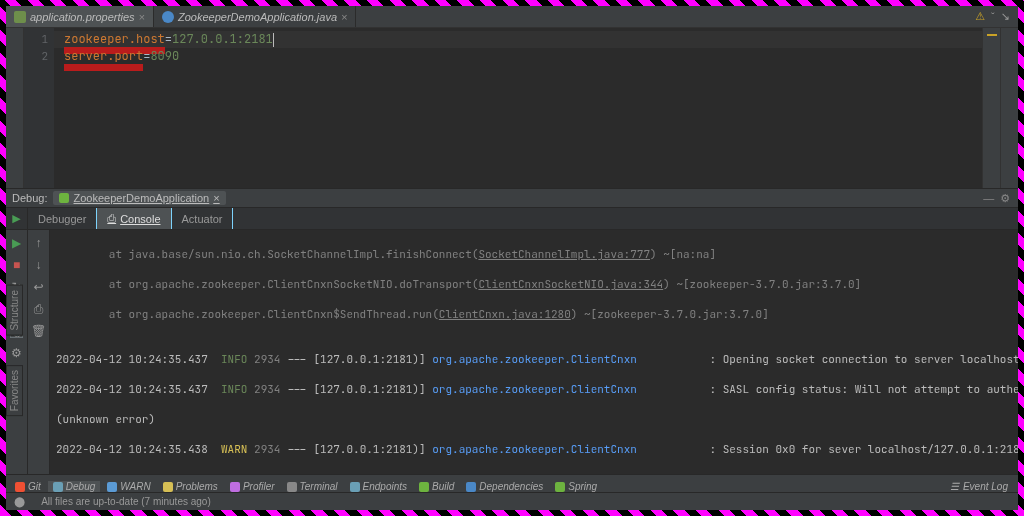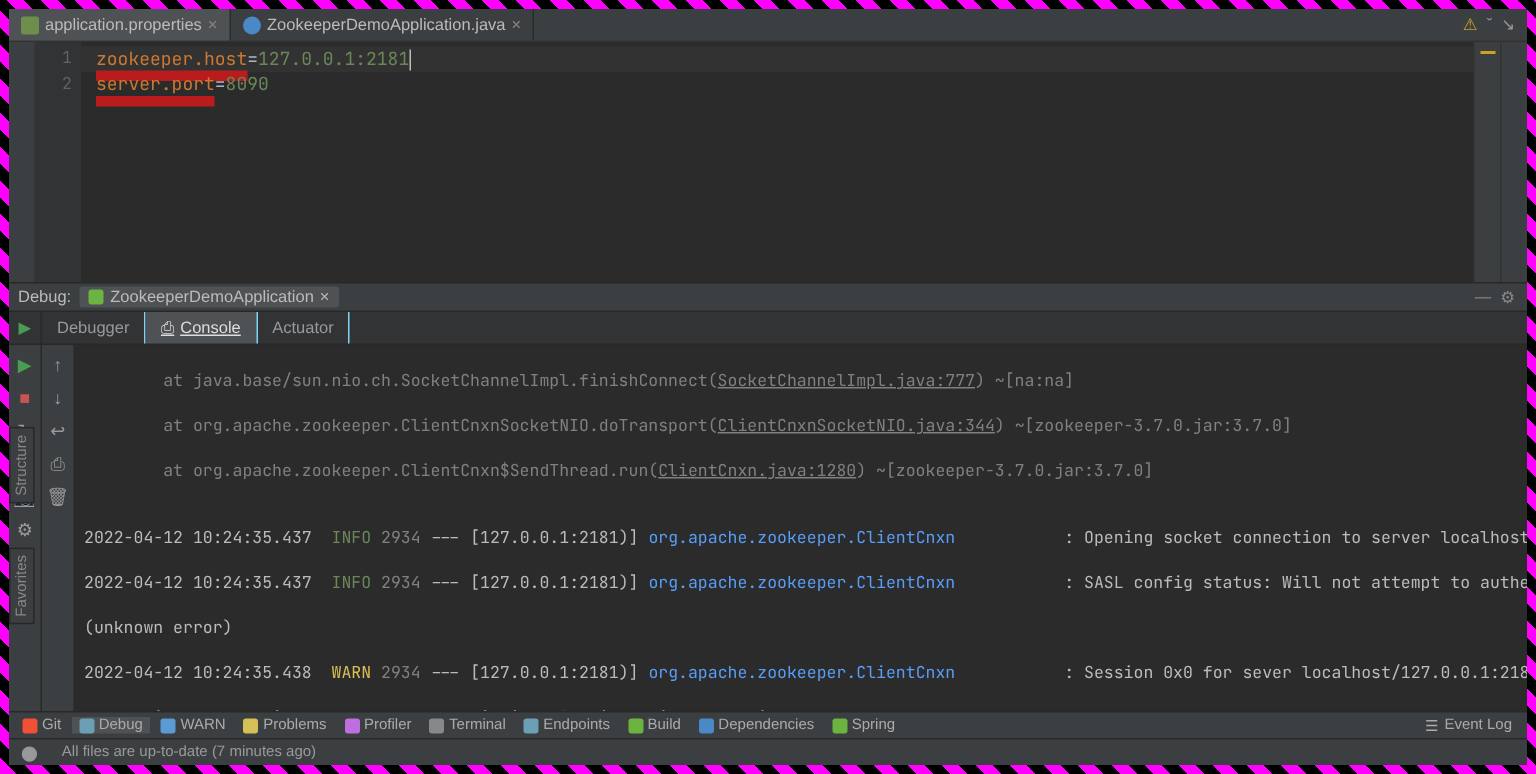--- a/index.html
+++ b/index.html
@@ -37,20 +37,21 @@
     border-bottom:1px solid #323232;
     font-size:11px;
   }
   .editor-tab {
     display:flex;
     align-items:center;
     gap:4px;
     padding:0 8px;
     color:#bbbbbb;
     border-right:1px solid #2b2b2b;
+    font-style:italic;
   }
   .editor-tab.active { background:#4e5254; }
   .tab-icon { width:12px;height:12px;display:inline-block; }
   .icon-props { background:linear-gradient(#6e8f4b,#6e8f4b); border-radius:2px; }
   .icon-java { background:#4a88c7;border-radius:50%; }
   .tab-close { color:#888; font-size:11px; cursor:pointer; }
   .tabs-right { margin-left:auto;display:flex;align-items:center;gap:6px;padding-right:8px;color:#999;}
   .warn-tri { color:#c9a227; }
 
   .editor-area {
@@ -107,20 +108,21 @@
     display:flex;align-items:center;
     font-size:11px;color:#bbb;
     border-top:1px solid #282828;
     border-bottom:1px solid #282828;
     padding-left:6px;
   }
   .debug-header .chip {
     display:flex;align-items:center;gap:4px;
     background:#4e5254;padding:1px 6px;border-radius:2px;
     margin-left:6px;
+    text-decoration:underline;
   }
   .debug-header .icon-spring {width:10px;height:10px;background:#6db33f;border-radius:2px;}
   .panel-tools {
     margin-left:auto;display:flex;gap:6px;padding-right:8px;color:#888;
   }
   .panel-tools span { cursor:pointer; }
 
   .debug-tabs {
     height:22px;background:#313335;display:flex;align-items:stretch;
     font-size:11px;border-bottom:1px solid #282828;
@@ -167,22 +169,23 @@
   .side-tab-left {
     position:absolute;left:6px;bottom:40px;
     writing-mode:vertical-rl;transform:rotate(180deg);
     font-size:10px;color:#888;background:#3c3f41;padding:4px 2px;
     border:1px solid #282828;
   }
 
   
   .tool-windows {
     height:18px;background:#3c3f41;border-top:1px solid #282828;
-    display:flex;align-items:center;font-size:10px;color:#aaa;gap:2px;
+    display:flex;align-items:flex-end;font-size:10px;color:#aaa;gap:2px;
     padding-left:4px;
+    font-style:italic;
   }
   .tool-windows .tw {display:flex;align-items:center;gap:3px;padding:0 5px;cursor:pointer;}
   .tool-windows .tw.active{background:#4e5254;}
   .tool-windows .ic{width:10px;height:10px;display:inline-block;border-radius:2px;}
   .ic-git{background:#f05033;}
   .ic-debug{background:#6a9fb5;}
   .ic-todo{background:#5b9bd5;}
   .ic-problems{background:#d6bf55;}
   .ic-profiler{background:#bf6ee0;}
   .ic-terminal{background:#888;}

